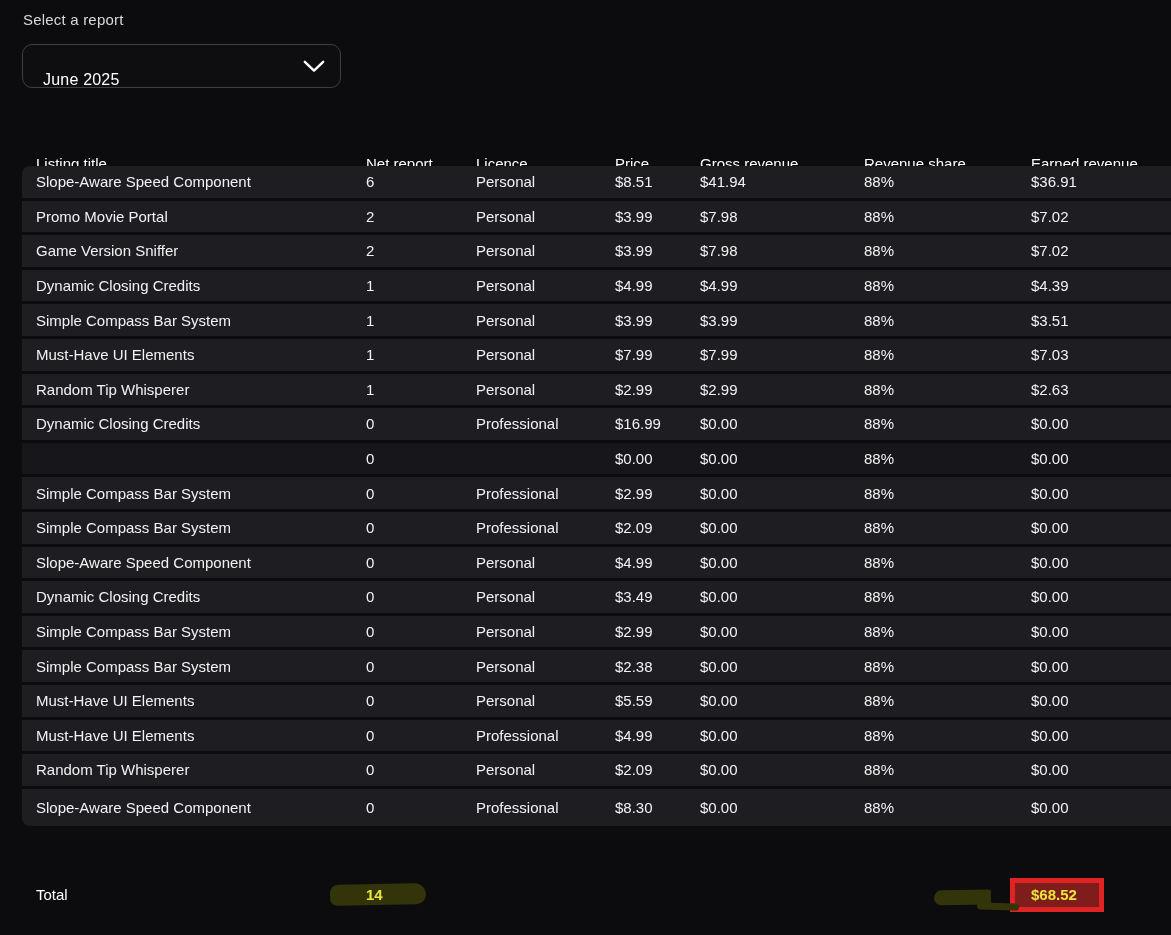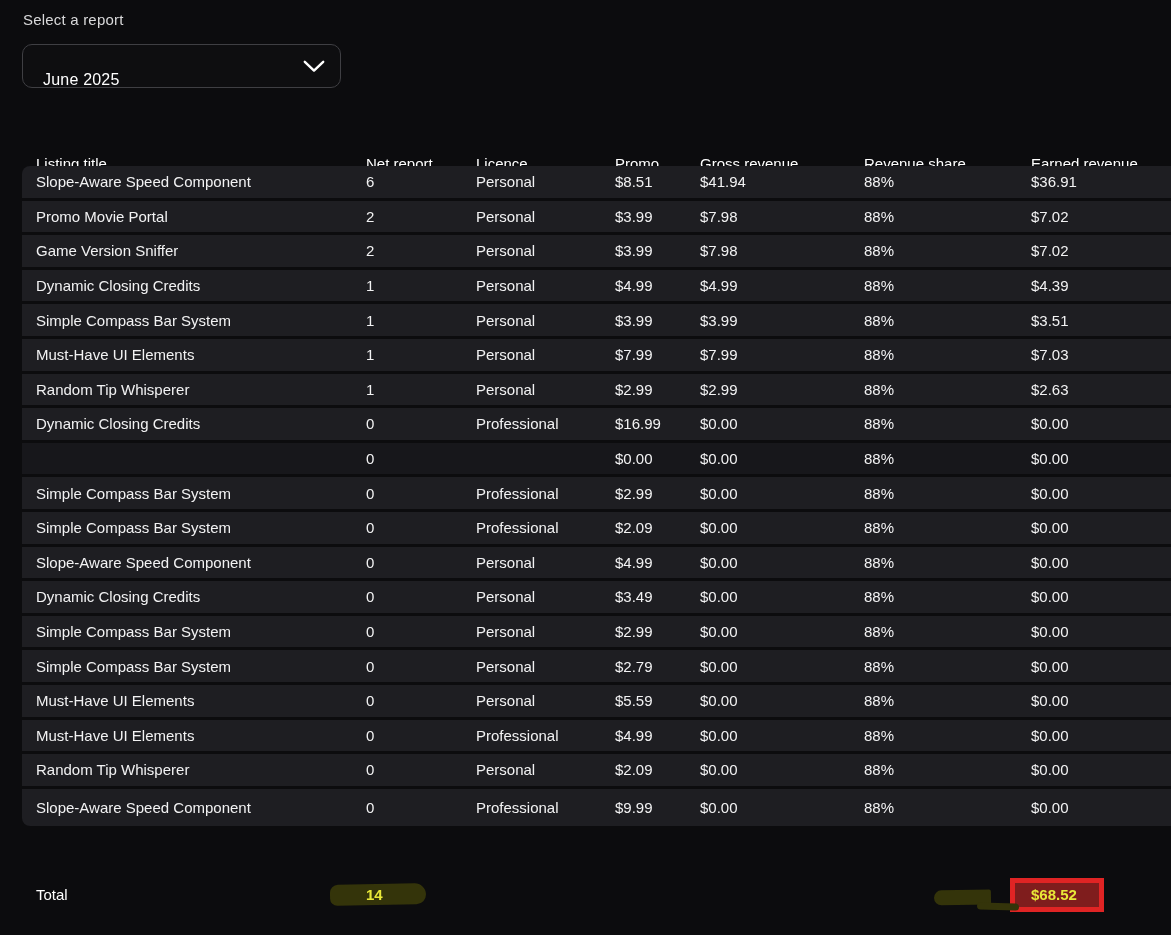--- a/index.html
+++ b/index.html
@@ -90,21 +90,21 @@
     <svg class="chev" width="22" height="13" viewBox="0 0 22 13">
       <polyline points="1.8,1.8 11,10.6 20.2,1.8" fill="none" stroke="#ffffff" stroke-width="2.4" stroke-linecap="round" stroke-linejoin="round"></polyline>
     </svg>
   </span>
 </div>
 
 <div class="thead grid-cols">
   <div>Listing title</div>
   <div>Net report</div>
   <div>Licence</div>
-  <div>Promo</div>
+  <div>Price</div>
   <div>Gross revenue</div>
   <div>Revenue share</div>
   <div>Earned revenue</div>
 </div>
 
 <div class="tbody">
     <div class="trow grid-cols">
       <div>Slope-Aware Speed Component</div>
       <div>6</div>
       <div>Personal</div>
@@ -227,21 +227,21 @@
       <div>Personal</div>
       <div>$2.99</div>
       <div>$0.00</div>
       <div>88%</div>
       <div>$0.00</div>
     </div>
     <div class="trow grid-cols">
       <div>Simple Compass Bar System</div>
       <div>0</div>
       <div>Personal</div>
-      <div>$2.79</div>
+      <div>$2.38</div>
       <div>$0.00</div>
       <div>88%</div>
       <div>$0.00</div>
     </div>
     <div class="trow grid-cols">
       <div>Must-Have UI Elements</div>
       <div>0</div>
       <div>Personal</div>
       <div>$5.59</div>
       <div>$0.00</div>
@@ -263,21 +263,21 @@
       <div>Personal</div>
       <div>$2.09</div>
       <div>$0.00</div>
       <div>88%</div>
       <div>$0.00</div>
     </div>
     <div class="trow grid-cols">
       <div>Slope-Aware Speed Component</div>
       <div>0</div>
       <div>Professional</div>
-      <div>$9.99</div>
+      <div>$8.30</div>
       <div>$0.00</div>
       <div>88%</div>
       <div>$0.00</div>
     </div>
   </div>
 
 <div class="total-row grid-cols">
   <div>Total</div>
   <div>
     <span class="hl-units">14</span>

